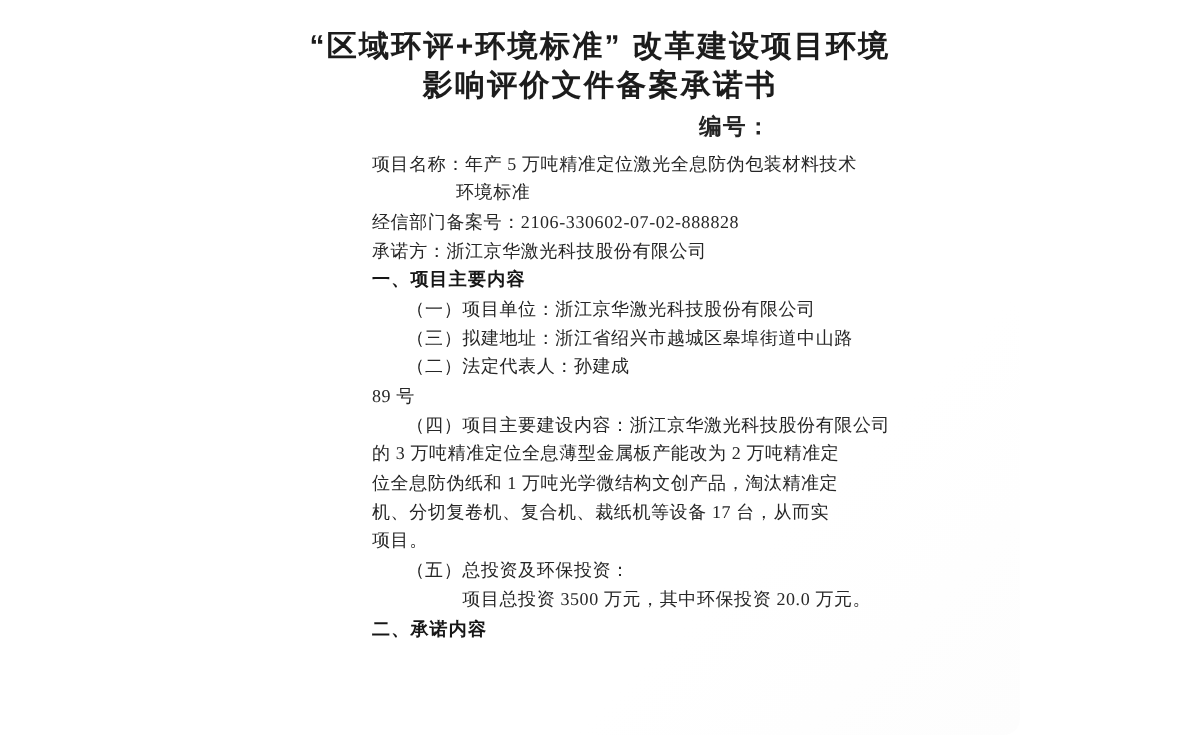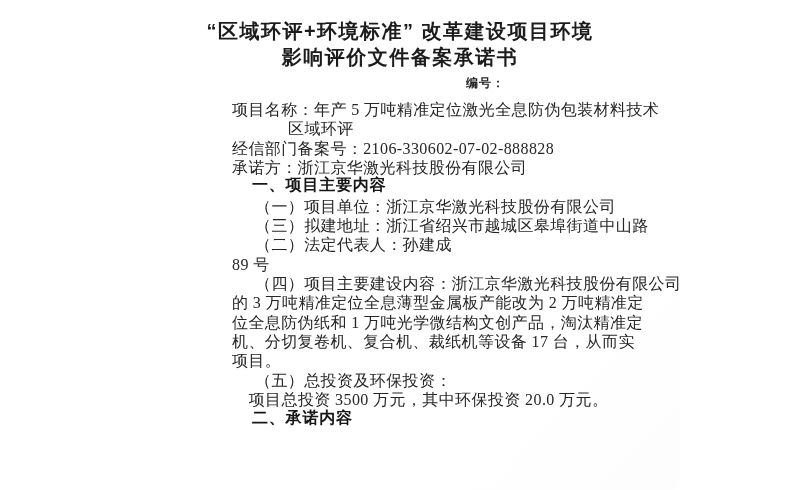--- a/index.html
+++ b/index.html
@@ -30,66 +30,65 @@
     font-size: 20px;
     line-height: 26px;
     letter-spacing: 1.5px;
     color: #1c1c1c;
   }
   .serial {
     position: absolute;
     left: 466px; top: 75px;
     font-family: "Liberation Sans", "DejaVu Sans", sans-serif;
     font-weight: 700;
-    font-size: 12px;
+    font-size: 15px;
     letter-spacing: 1px;
     color: #242424;
   }
   .doc-body {
     position: absolute;
-    left: 232px; top: 100px;
+    left: 248px; top: 100px;
     width: 380px;
     font-family: "Liberation Serif", "DejaVu Serif", serif;
-    font-size: 16px;
+    font-size: 12px;
     color: #262626;
   }
   .ln {
     line-height: 19.35px;
     height: 19.35px;
     white-space: nowrap;
     letter-spacing: 0.4px;
   }
   .ln.ind1 { padding-left: 23px; }       
   .ln.ind-wrap { padding-left: 56px; }   
   .ln.ind-half { padding-left: 13px; text-align: center; }   
   .ln.h {
-    font-family: Liberation Mono, monospace;
+    font-family: Liberation Sans, sans-serif;
     font-weight: 700;
     color: #161616;
     letter-spacing: 0.8px;
-    margin-left: 20px;
   }
   .ln.b { font-weight: 700; color: #1d1d1d; }
 </style>
 </head>
 <body>
 
 <div class="stage">
   <div class="scan-sheet"></div>
 
   <div class="title-block">
     <div>“区域环评+环境标准” 改革建设项目环境</div>
     <div>影响评价文件备案承诺书</div>
   </div>
 
   <div class="serial">编号：</div>
 
   <div class="doc-body">
     <div class="ln">项目名称：年产 5 万吨精准定位激光全息防伪包装材料技术</div>
-    <div class="ln ind-wrap">区域环评</div>
+    <div class="ln ind-wrap">环境标准</div>
     <div class="ln">经信部门备案号：2106-330602-07-02-888828</div>
     <div class="ln">承诺方：浙江京华激光科技股份有限公司</div>
     <div class="ln h">一、项目主要内容</div>
     <div class="ln ind1">（一）项目单位：浙江京华激光科技股份有限公司</div>
     <div class="ln ind1">（三）拟建地址：浙江省绍兴市越城区皋埠街道中山路</div>
     <div class="ln ind1">（二）法定代表人：孙建成</div>
     <div class="ln">89 号</div>
     <div class="ln ind1">（四）项目主要建设内容：浙江京华激光科技股份有限公司</div>
     <div class="ln">的 3 万吨精准定位全息薄型金属板产能改为 2 万吨精准定</div>
     <div class="ln">位全息防伪纸和 1 万吨光学微结构文创产品，淘汰精准定</div>

